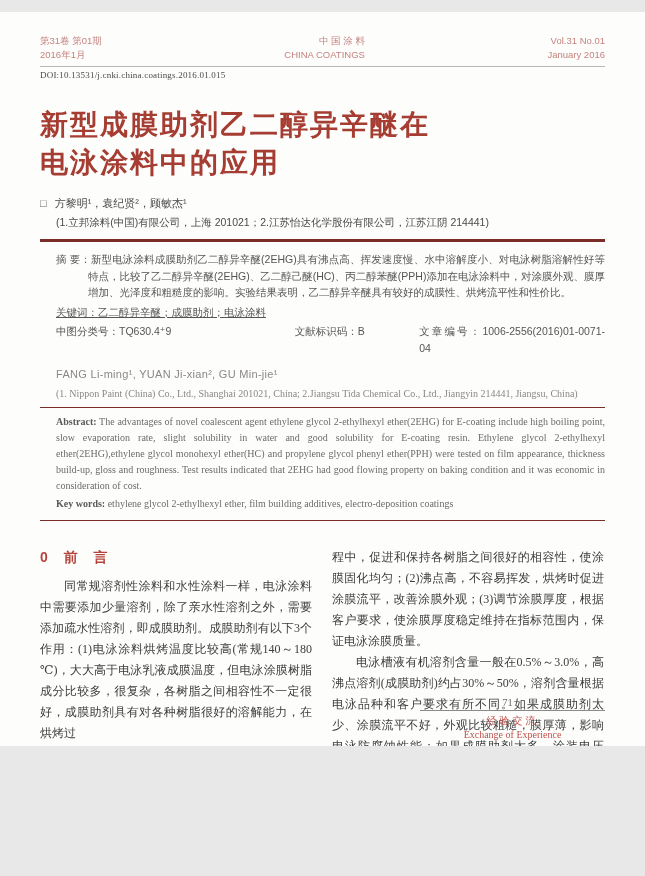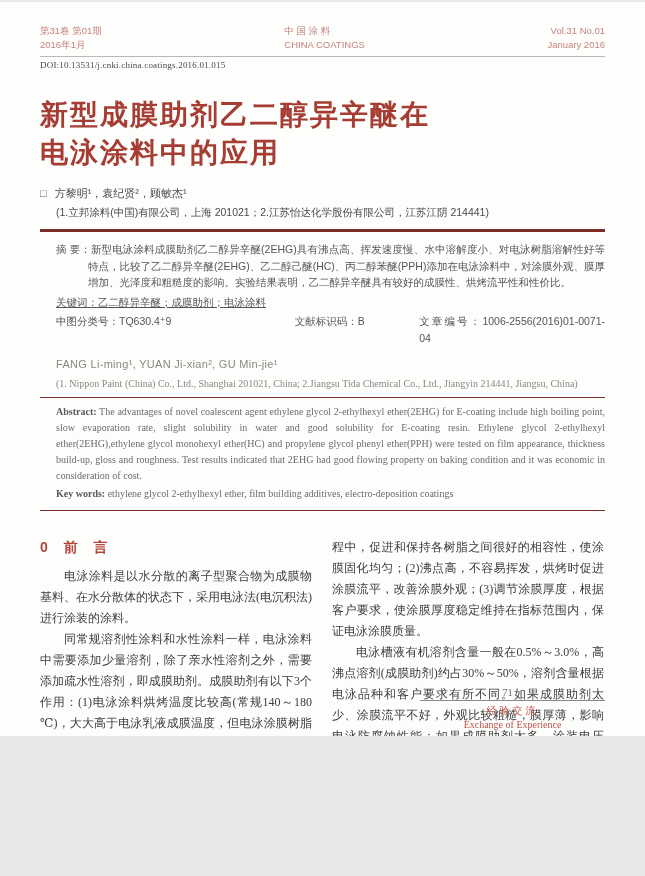--- a/index.html
+++ b/index.html
@@ -1,31 +1,31 @@
 <!DOCTYPE html>
 <html><head>
 <meta charset="utf-8">
 <style>
   html,body{margin:0;padding:0;background:#e8e8e8;}
   .page{
     position:relative;
     width:645px;height:734px;
-    margin:2px auto;
+    margin:12px auto;
     background:#fdfdfc;
     font-family:"Liberation Serif","DejaVu Serif",serif;
     color:#3f3f3f;
     overflow:hidden;
     box-sizing:border-box;
     padding:22px 40px 0 40px;
   }
   
   .jheader{display:flex;justify-content:space-between;align-items:flex-start;
     color:#c4827e;font-family:"Liberation Sans","DejaVu Sans",sans-serif;
     font-size:9.5px;line-height:14px;}
-  .jheader .center{text-align:left;}
+  .jheader .center{text-align:right;}
   .jheader .right{text-align:right;}
   .header-rule{border-top:1.5px solid #b9b9b9;margin-top:4px;}
   .doi-line{font-size:9px;color:#4a4a4a;margin-top:3px;letter-spacing:0.2px;}
   
   .title-cn{
     margin-top:26px;
     font-family:"Liberation Sans","DejaVu Sans",sans-serif;
     font-weight:bold;color:#a63d33;
     font-size:28px;line-height:38px;letter-spacing:2px;
   }
@@ -126,21 +126,20 @@
   <div class="abs-en">
     <div><b>Abstract:</b><span> The advantages of novel coalescent agent ethylene glycol 2-ethylhexyl ether(2EHG) for E-coating include high boiling point, slow evaporation rate, slight solubility in water and good solubility for E-coating resin. Ethylene glycol 2-ethylhexyl ether(2EHG),ethylene glycol monohexyl ether(HC) and propylene glycol phenyl ether(PPH) were tested on film appearance, thickness build-up, gloss and roughness. Test results indicated that 2EHG had good flowing property on baking condition and it was economic in consideration of cost.</span></div>
     <div class="kw"><b>Key words:</b><span> ethylene glycol 2-ethylhexyl ether, film building additives, electro-deposition coatings</span></div>
   </div>
 
   <div class="thin-rule"></div>
 
   <div class="body-cols">
     <div class="col">
       <div class="sec-head">0 前 言</div>
-      <p>电泳涂料是以水分散的离子型聚合物为成膜物基料、在水分散体的状态下，采用电泳法(电沉积法)进行涂装的涂料。</p>
       <p>同常规溶剂性涂料和水性涂料一样，电泳涂料中需要添加少量溶剂，除了亲水性溶剂之外，需要添加疏水性溶剂，即成膜助剂。成膜助剂有以下3个作用：(1)电泳涂料烘烤温度比较高(常规140～180 ℃)，大大高于电泳乳液成膜温度，但电泳涂膜树脂成分比较多，很复杂，各树脂之间相容性不一定很好，成膜助剂具有对各种树脂很好的溶解能力，在烘烤过</p>
     </div>
     <div class="col">
       <p style="text-indent:0">程中，促进和保持各树脂之间很好的相容性，使涂膜固化均匀；(2)沸点高，不容易挥发，烘烤时促进涂膜流平，改善涂膜外观；(3)调节涂膜厚度，根据客户要求，使涂膜厚度稳定维持在指标范围内，保证电泳涂膜质量。</p>
       <p>电泳槽液有机溶剂含量一般在0.5%～3.0%，高沸点溶剂(成膜助剂)约占30%～50%，溶剂含量根据电泳品种和客户要求有所不同。如果成膜助剂太少、涂膜流平不好，外观比较粗糙，膜厚薄，影响电泳防腐蚀性能；如果成膜助剂太多，涂装电压低，膜厚太厚，泳透力下降。在长更新周期电泳槽中，添加成膜</p>
     </div>
   </div>
 
   <div class="footer">
     <div class="page-num">71</div>

